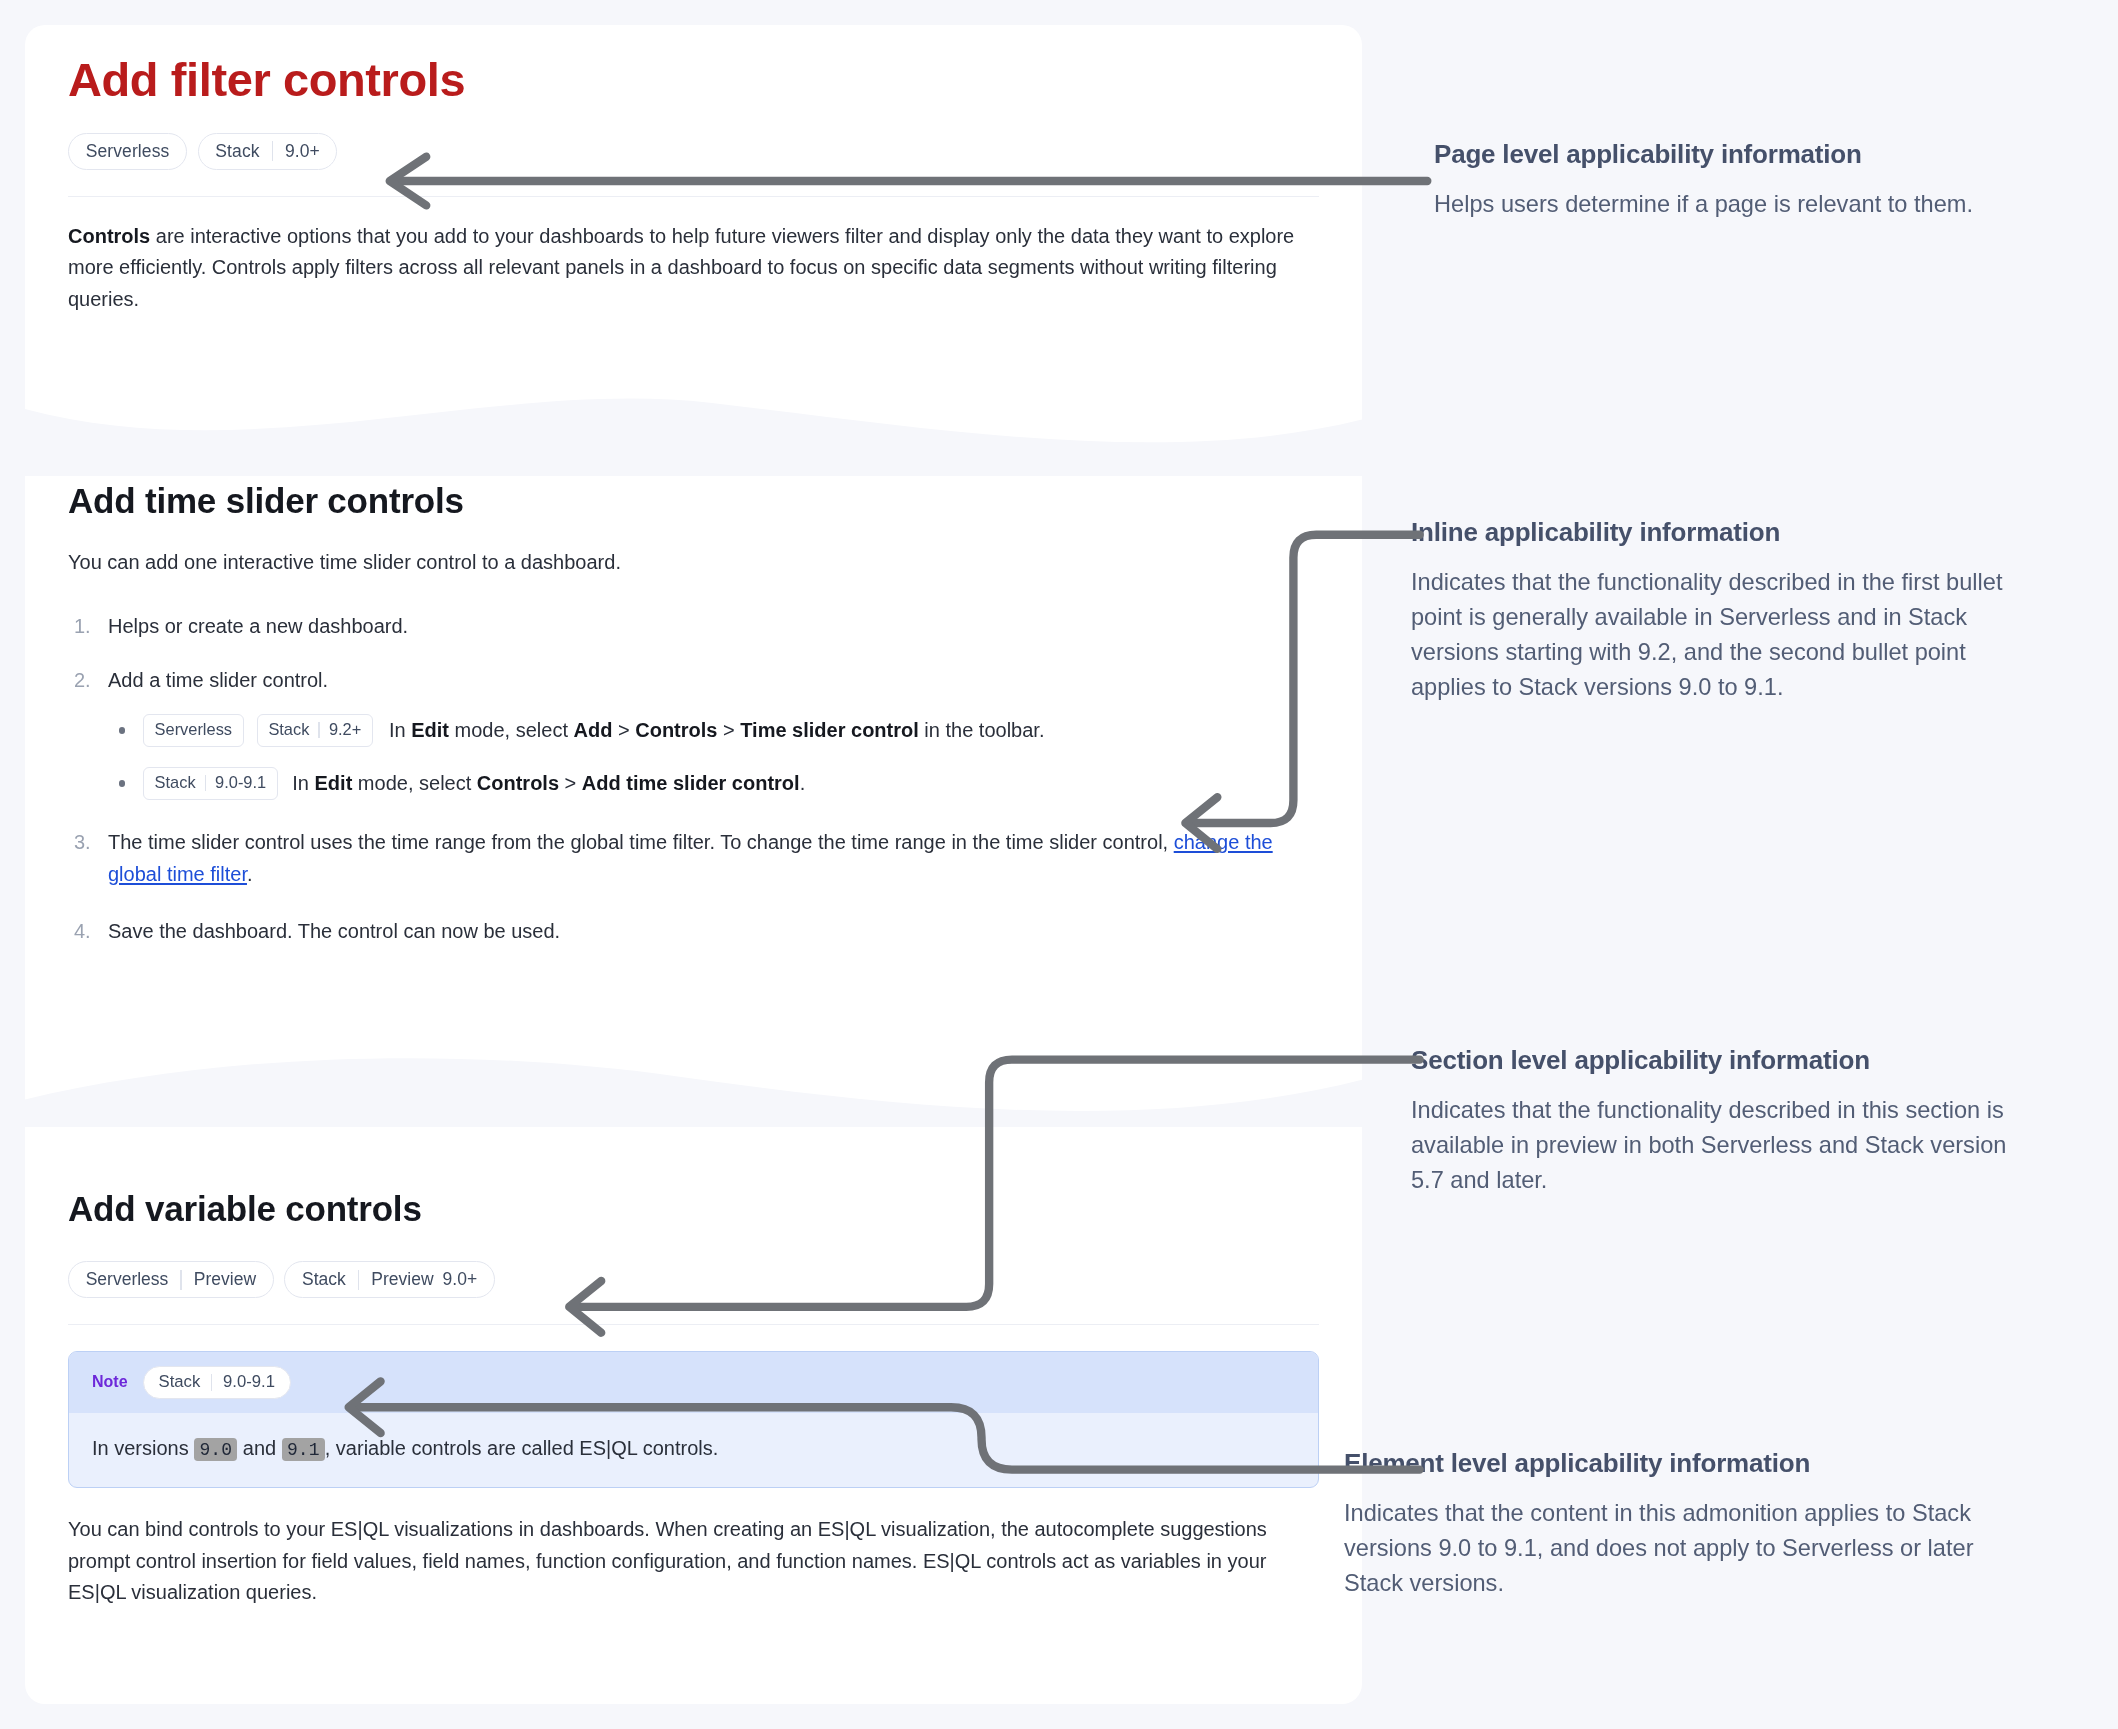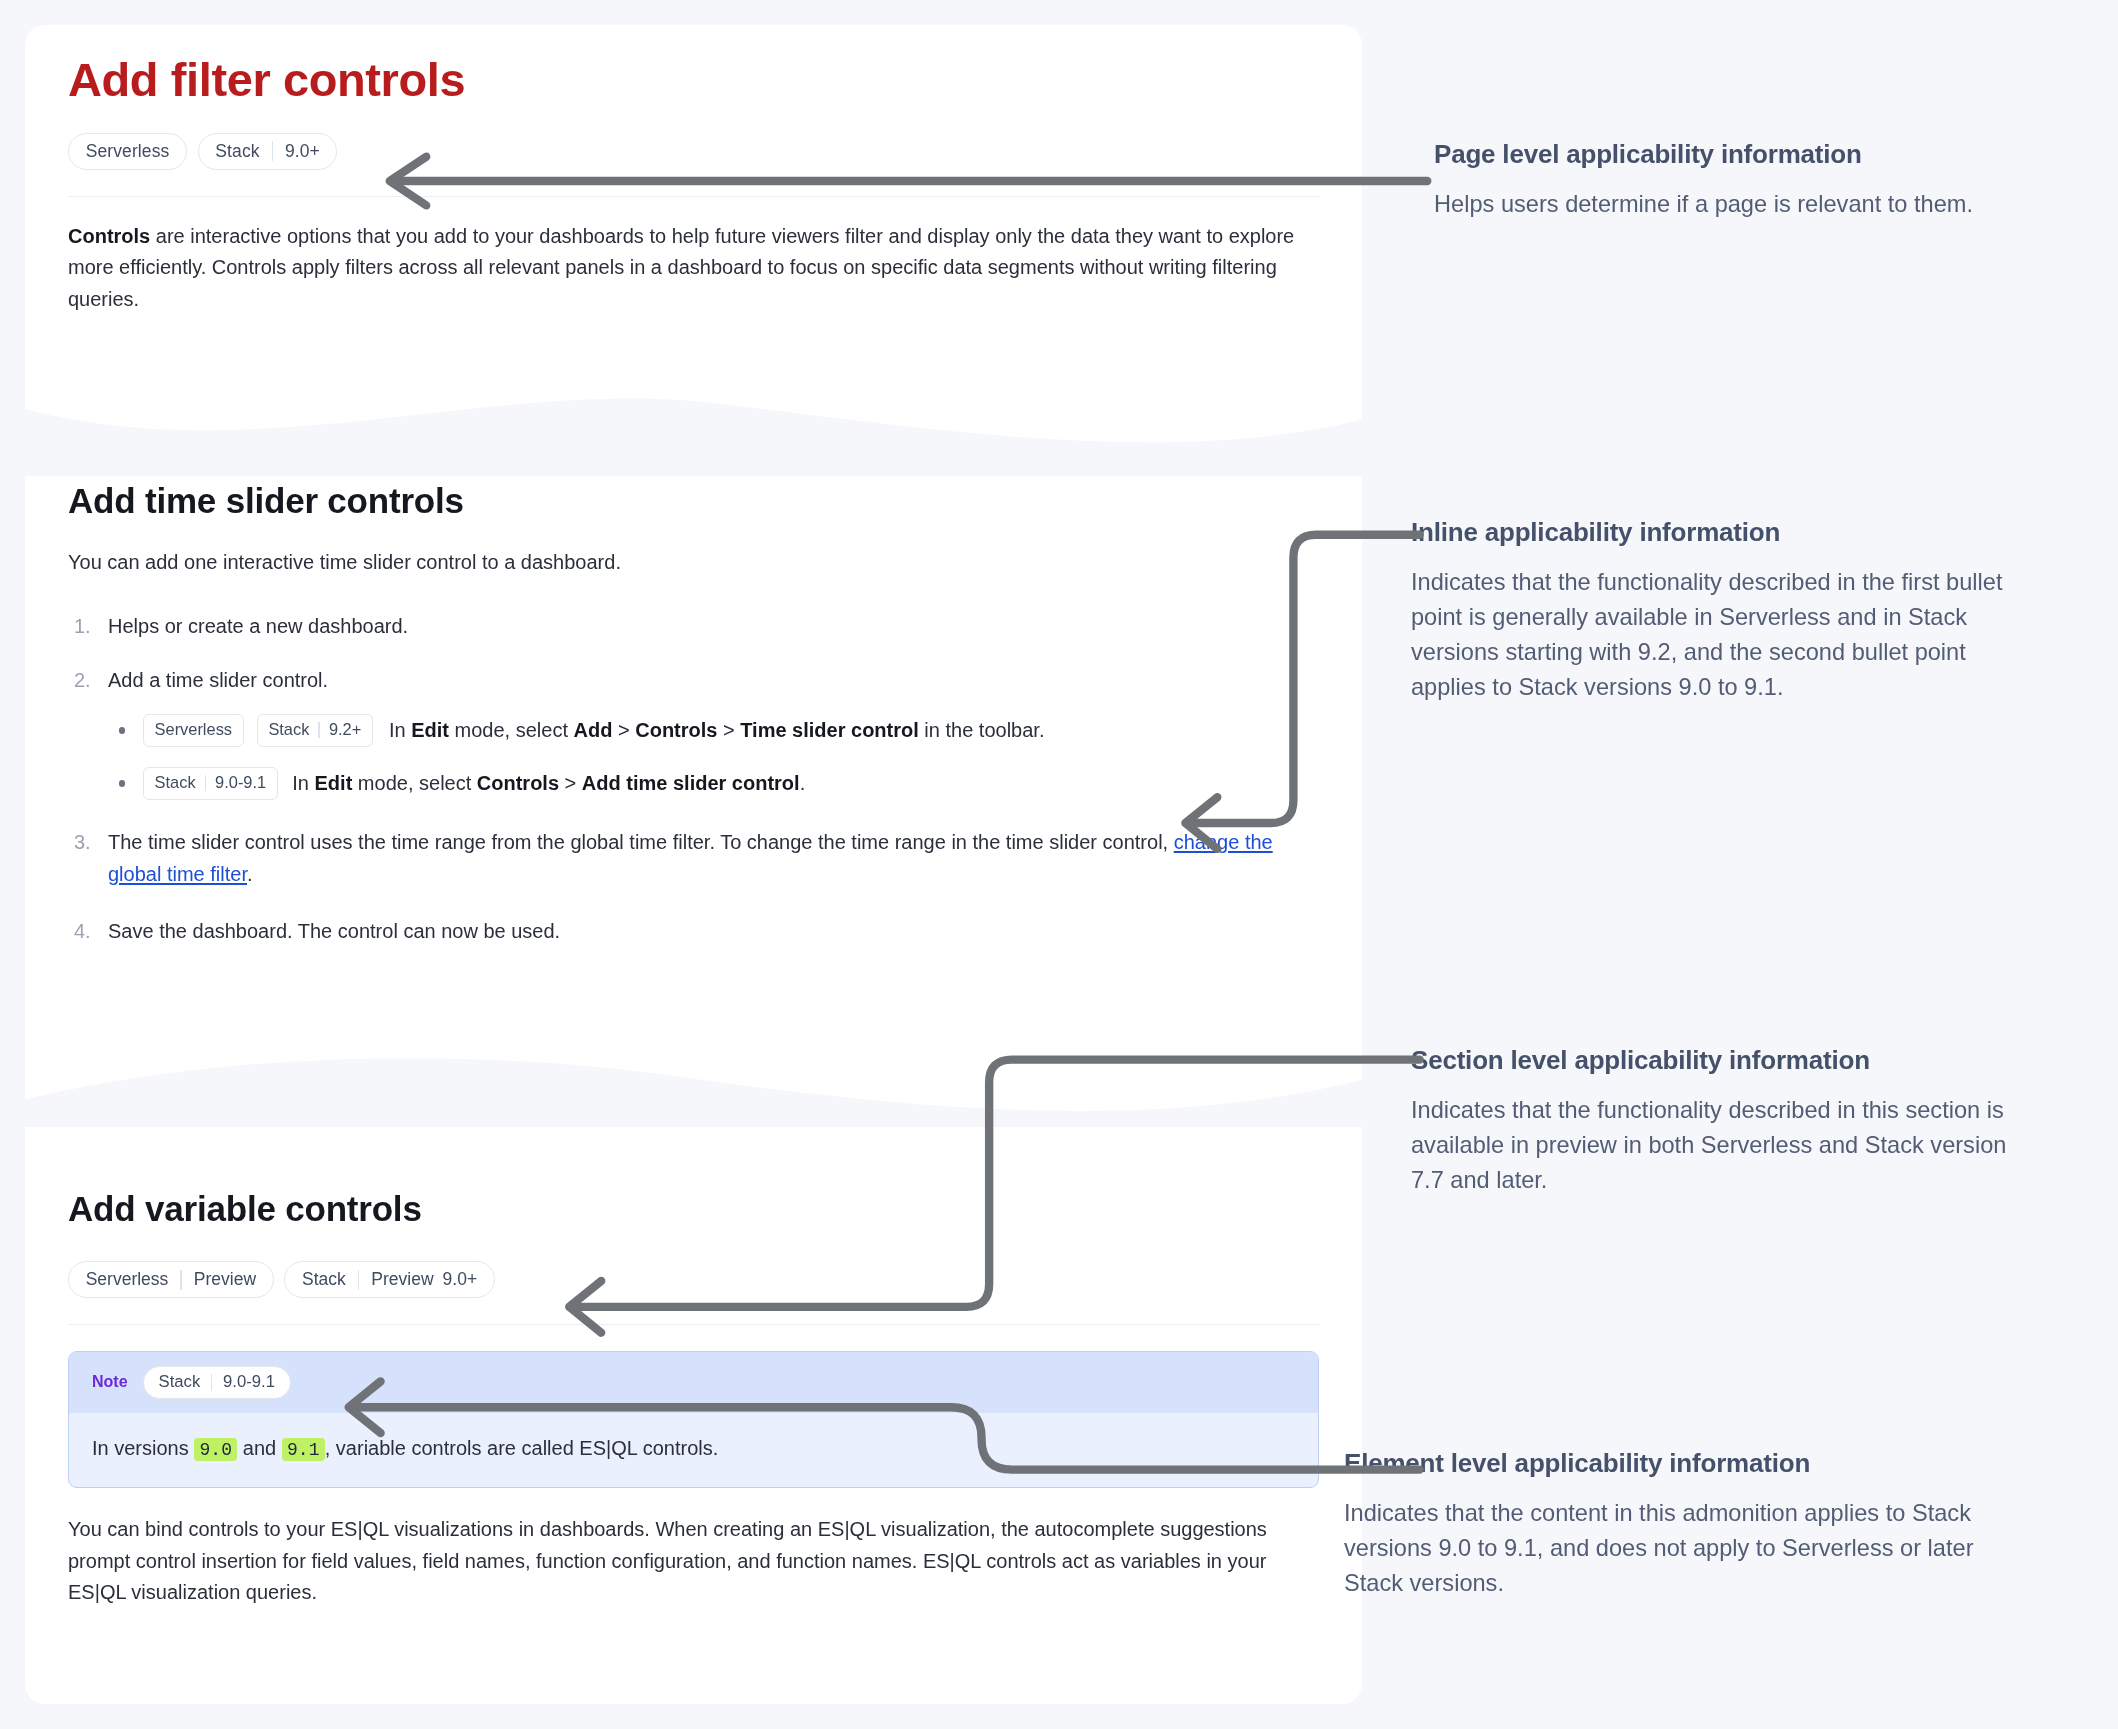--- a/index.html
+++ b/index.html
@@ -137,21 +137,21 @@
     display: flex; align-items: center; gap: 15px;
     padding: 13.7px 23px;
   }
   .note-label {
     font-size: 16px; font-weight: bold; color: #6d28d9;
   }
   .note-body { padding: 20px 23px 23px 23px; }
   code.code {
     font-family: "Liberation Mono", monospace;
     font-size: 18px;
-    background: #bef264;
+    background: #a3a3a3;
     border-radius: 3.8px;
     padding: 1.5px 5.3px;
     color: #1f2737;
   }
 
   
   .annot { position: absolute; width: 631px; }
   .annot h3 {
     font-size: 26px;
     font-weight: bold;
@@ -312,21 +312,21 @@
     <p>Helps users determine if a page is relevant to them.</p>
   </div>
 
   <div class="annot" style="left:1411px; top:517px;">
     <h3>Inline applicability information</h3>
     <p>Indicates that the functionality described in the first bullet point is generally available in Serverless and in Stack versions starting with 9.2, and the second bullet point applies to Stack versions 9.0 to 9.1.</p>
   </div>
 
   <div class="annot" style="left:1411px; top:1045px;">
     <h3>Section level applicability information</h3>
-    <p>Indicates that the functionality described in this section is available in preview in both Serverless and Stack version 7.7 and later.</p>
+    <p>Indicates that the functionality described in this section is available in preview in both Serverless and Stack version 5.7 and later.</p>
   </div>
 
   <div class="annot" style="left:1344px; top:1448px;">
     <h3>Element level applicability information</h3>
     <p>Indicates that the content in this admonition applies to Stack versions 9.0 to 9.1, and does not apply to Serverless or later Stack versions.</p>
   </div>
 
   <svg id="connectors" viewBox="0 0 2785 2273">
     <g fill="none" stroke="#6f7277" stroke-width="11" stroke-linecap="round" stroke-linejoin="round">
 

